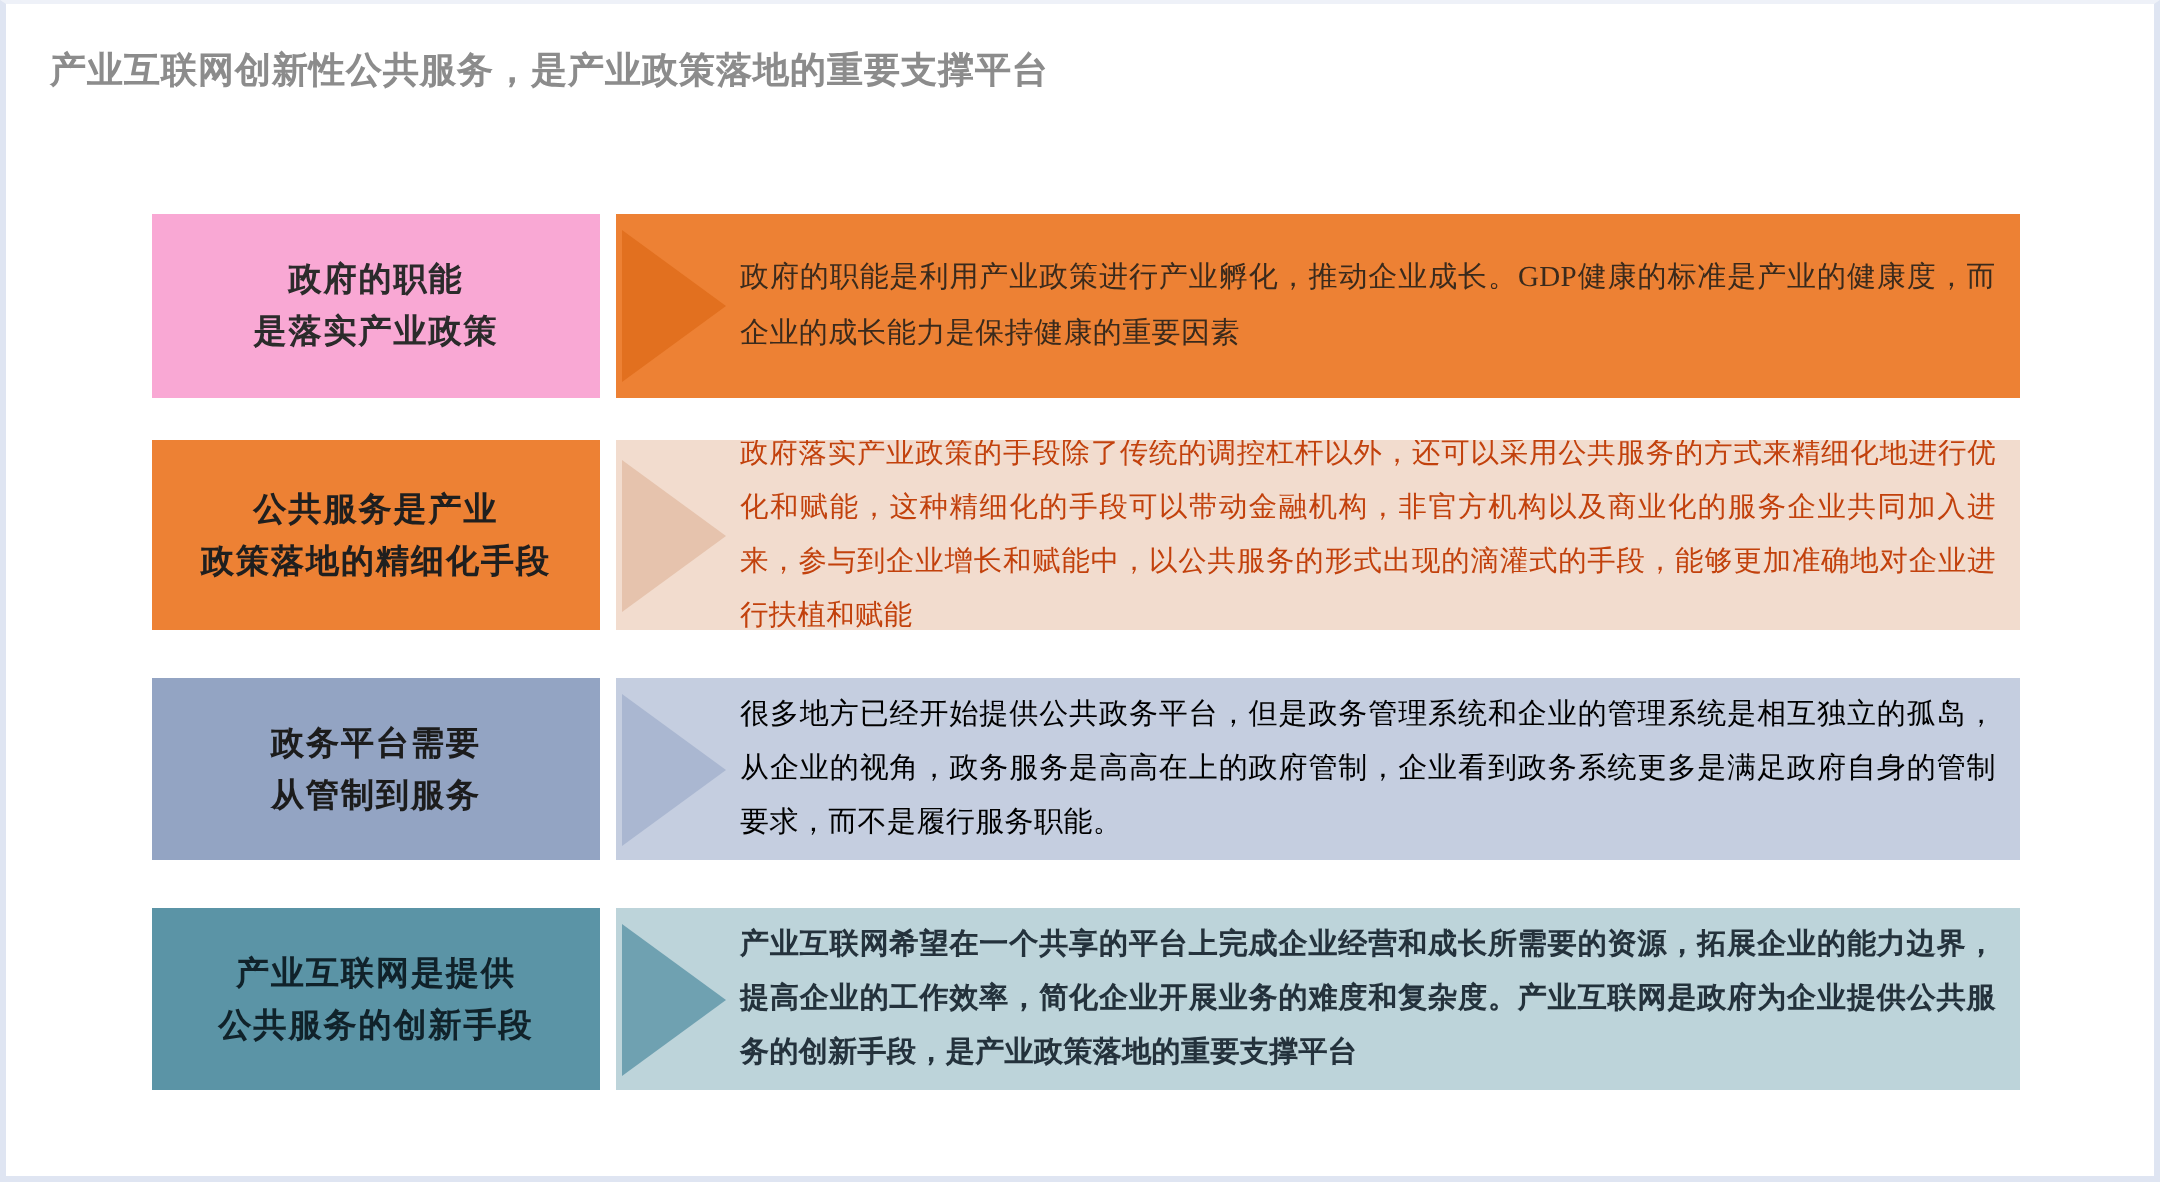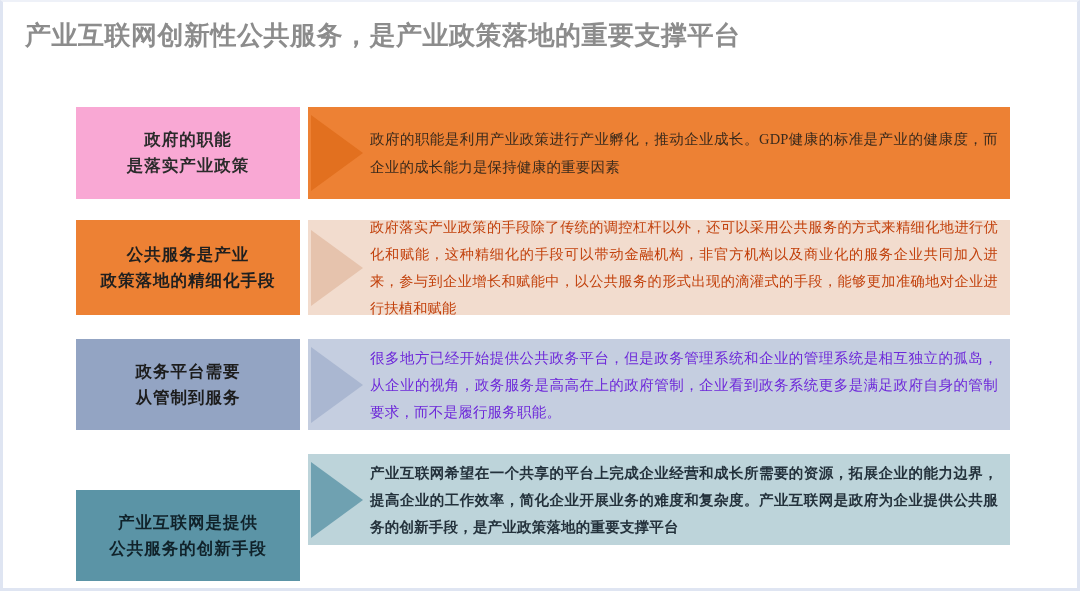--- a/index.html
+++ b/index.html
@@ -28,21 +28,21 @@
   }
 
   
   #title {
     position: absolute;
     left: 22px;
     top: 16px;
     width: 1000px;
     font-family: "Liberation Sans", "DejaVu Sans", sans-serif;
     font-weight: bold;
-    font-size: 26px;
+    font-size: 18px;
     line-height: 34px;
     letter-spacing: 0.5px;
     color: #8c8c8c;
     white-space: nowrap;
   }
 
   
   .row {
     position: absolute;
     left: 73px;
@@ -128,23 +128,23 @@
   .t-orange-light .label-box { background: #ed8134; justify-content: center; }
   .t-orange-light .label-text { color: #1f1f1f; }
   .t-orange-light .body-box  { background: #f2dcce; }
   .t-orange-light .arrow     { border-left-color: #e6c3ad; }
   .t-orange-light .body-text { color: #c2410c; }
 
   .t-blue         .label-box { background: #93a4c3; }
   .t-blue         .label-text { color: #1c1c1c; }
   .t-blue         .body-box  { background: #c5cee0; }
   .t-blue         .arrow     { border-left-color: #aab7d1; }
-  .t-blue         .body-text { color: #6d28d9; font-family: Liberation Serif, serif; }
+  .t-blue         .body-text { color: #000000; font-family: Liberation Serif, serif; }
 
-  .t-teal         .label-box { background: #5b94a6; margin-top: 36px; }
+  .t-teal         .label-box { background: #5b94a6; }
   .t-teal         .label-text { color: #10222a; }
   .t-teal         .body-box  { background: #bdd4da; font-weight: bold; }
   .t-teal         .arrow     { border-left-color: #6fa1b1; }
   .t-teal         .body-text { color: #24323c; }
 </style>
 </head>
 <body>
 
 <div id="slide">
 

